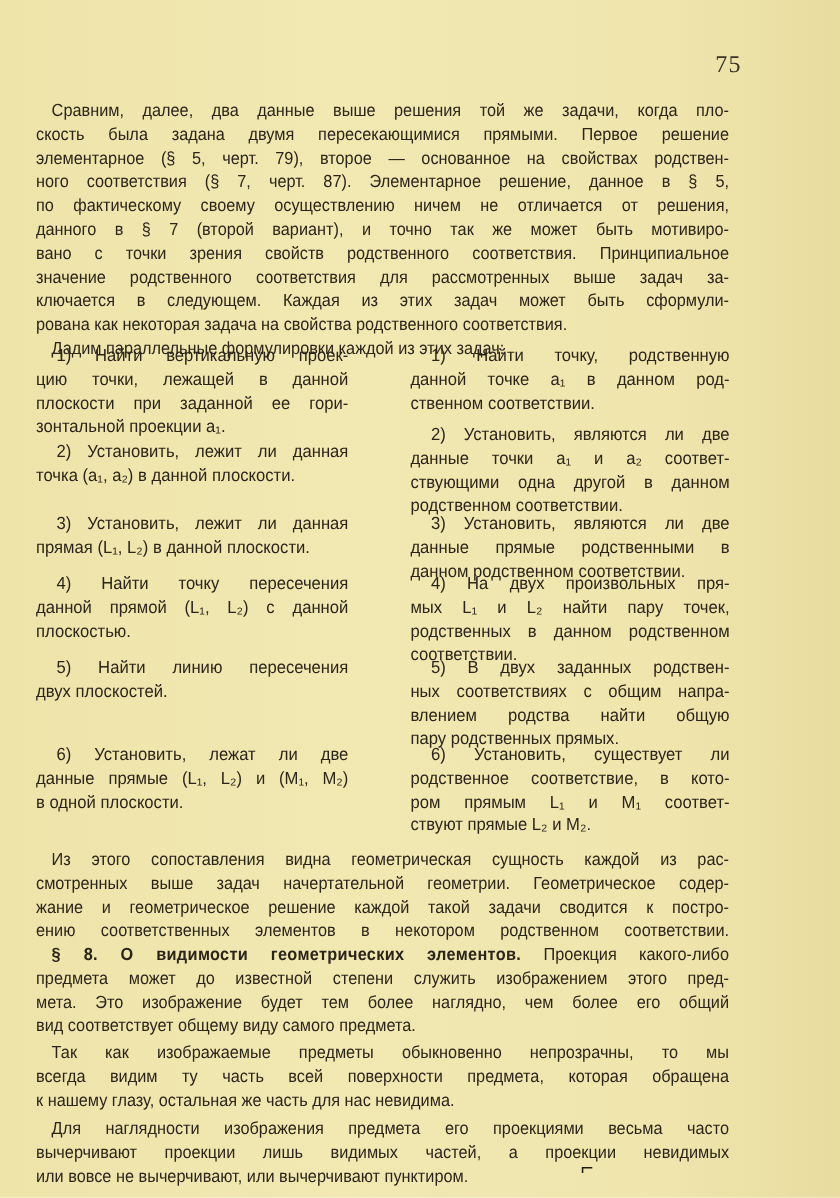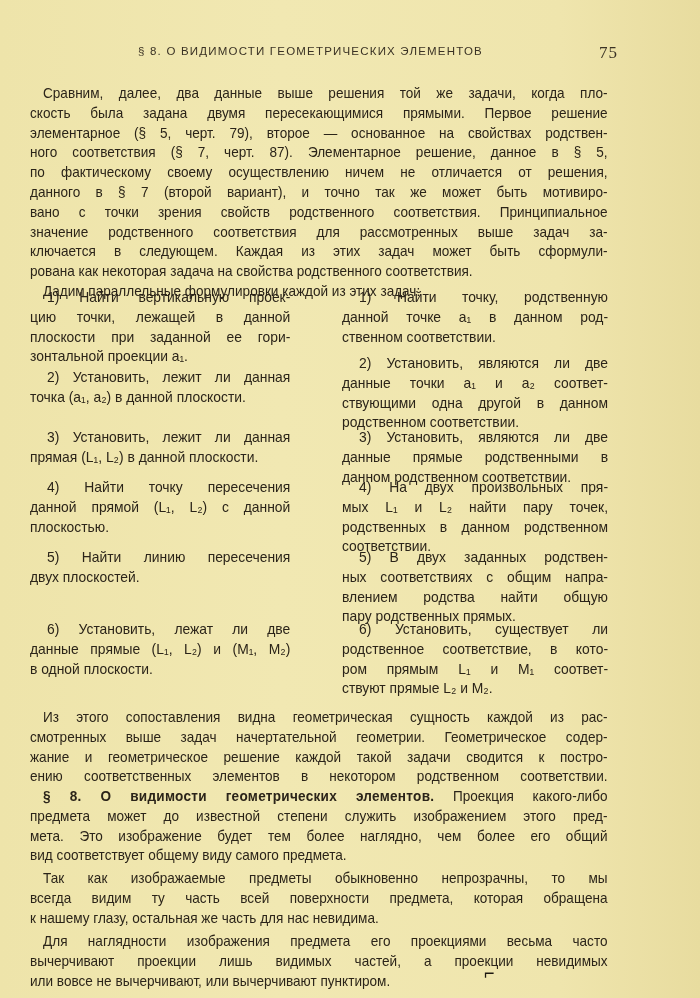--- a/index.html
+++ b/index.html
@@ -10,21 +10,21 @@
     font-family: "Liberation Sans Narrow", "Liberation Sans", sans-serif;
     color: #2b2419;
     position: relative;
   }
   .page { position: absolute; left: 0; top: 0; width: 700px; height: 998px; }
   .header {
     position: absolute; top: 43px; left: 138px; width: 480px; height: 22px;
     font-size: 13px; letter-spacing: 1px; color: #3a3224;
   }
   .header .title { position: absolute; left: 0; top: 2px; text-transform: uppercase; font-size: 11.5px; letter-spacing: 1.2px; }
-  .header .pnum { position: absolute; right: 0; top: 0; font-size: 17px; font-family: "Liberation Serif", serif; }
+  .header .pnum { position: absolute; right: 0; top: 0; font-size: 20px; font-family: "Liberation Serif", serif; }
   .body-text {
     position: absolute; left: 30px; width: 578px;
     font-size: 14.6px; line-height: 19.8px; text-align: justify;
     transform: scaleX(0.93); transform-origin: left top;
   }
   .line { display: block; white-space: nowrap; text-align-last: justify; text-align: justify; width: 621px; }
   .line.last { text-align-last: left; }
   .indent { padding-left: 14px; width: 607px; }
   .col {
     position: absolute; width: 262px; font-size: 14.6px; line-height: 19.8px;
@@ -34,21 +34,20 @@
   .col .ci { padding-left: 18px; width: calc(100% - 18px); }
   .bold { font-weight: bold; letter-spacing: 0.3px; }
   .mark { position: absolute; font-size: 18px; color: #1d1810; }
 </style>
 </head>
 <body>
 
 <div class="page">
 
   <div class="header">
-    <span class="title">§ 8. о видимости геометрических элементов</span>
     <span class="pnum">75</span>
   </div>
 
   <div class="body-text" style="top:84px;">
     <span class="line indent">Сравним, далее, два данные выше решения той же задачи, когда пло-</span>
     <span class="line">скость была задана двумя пересекающимися прямыми. Первое решение</span>
     <span class="line">элементарное (§ 5, черт. 79), второе — основанное на свойствах родствен-</span>
     <span class="line">ного соответствия (§ 7, черт. 87). Элементарное решение, данное в § 5,</span>
     <span class="line">по фактическому своему осуществлению ничем не отличается от решения,</span>
     <span class="line">данного в § 7 (второй вариант), и точно так же может быть мотивиро-</span>

